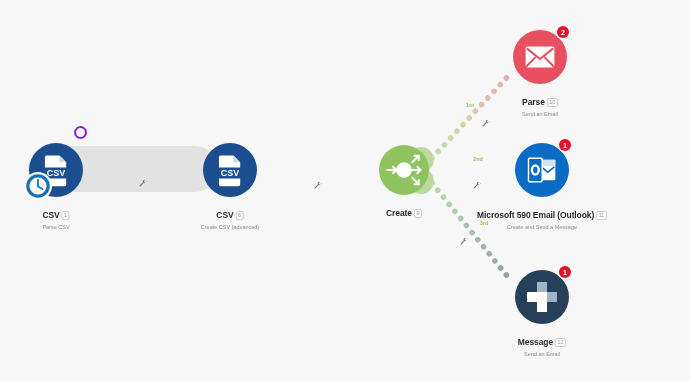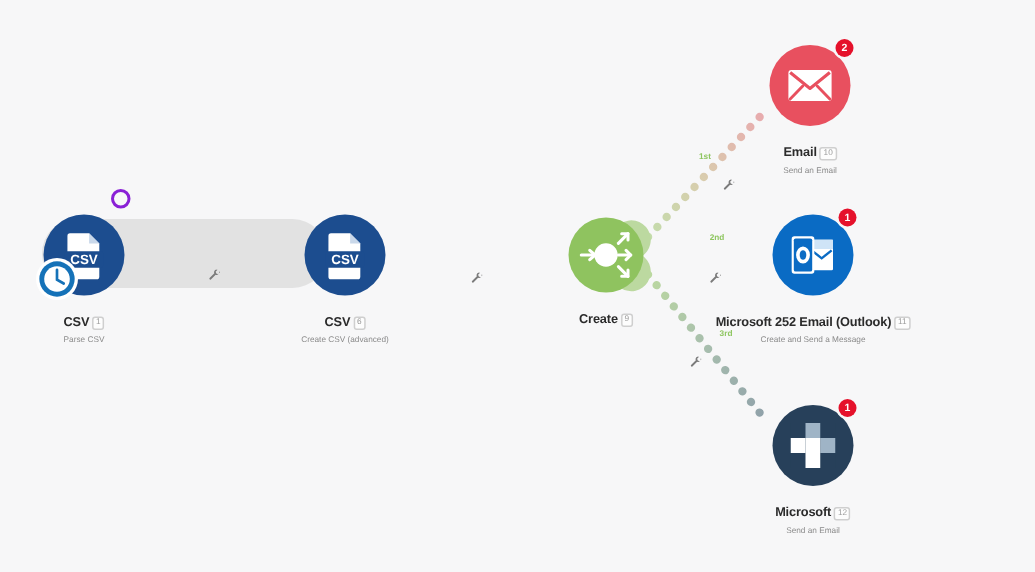--- a/index.html
+++ b/index.html
@@ -285,42 +285,42 @@
     <div class="ear right" style="background:#eeaab0;"></div>
     <div class="node-bulb" style="width:54px; height:54px; background:#e8505f;">
       <svg width="32" height="32" viewBox="0 0 40 32">
         <rect x="2" y="3" width="36" height="26" rx="2.5" fill="#ffffff"></rect>
         <path d="M3.5 5.2L20 18.5 36.5 5.2" stroke="#e8505f" stroke-width="2.6" fill="none" stroke-linejoin="round"></path>
         <path d="M3.5 27.2L14 16.5M36.5 27.2L26 16.5" stroke="#e8505f" stroke-width="2.4" fill="none" stroke-linecap="round"></path>
       </svg>
     </div>
     <div class="badge" style="left:17px; top:-31px;">2</div>
     <div class="node-label" style="top:34px;">
-      <span class="node-title">Email</span><span class="node-chip">10</span>
+      <span class="node-title">Parse</span><span class="node-chip">10</span>
       <div class="node-sub">Send an Email</div>
     </div>
   </div>
 
   <div class="node" style="left:542px; top:170px;">
     <div class="ear left" style="background:#8fb4d6;"></div>
     <div class="ear right" style="background:#8fb4d6;"></div>
     <div class="node-bulb" style="width:54px; height:54px; background:#0a6bc4;">
       <svg width="32" height="32" viewBox="0 0 36 32">
         <rect x="16" y="4.5" width="17" height="23" rx="1" fill="#ffffff"></rect>
         <rect x="16" y="4.5" width="17" height="7" fill="#cfe4f7"></rect>
         <path d="M17 12.5l7.5 6 7.5-6" stroke="#0a6bc4" stroke-width="1.8" fill="none"></path>
         <rect x="2" y="2" width="17" height="28" rx="2" fill="#ffffff"></rect>
         <rect x="3.6" y="3.6" width="13.8" height="24.8" rx="1.4" fill="#0a6bc4"></rect>
         <ellipse cx="10.5" cy="16" rx="5.2" ry="6.4" fill="#ffffff"></ellipse>
         <ellipse cx="10.5" cy="16" rx="2.5" ry="3.6" fill="#0a6bc4"></ellipse>
       </svg>
     </div>
     <div class="badge" style="left:17px; top:-31px;">1</div>
     <div class="node-label" style="top:34px;">
-      <span class="node-title">Microsoft 252 Email (Outlook)</span><span class="node-chip">11</span>
+      <span class="node-title">Microsoft 590 Email (Outlook)</span><span class="node-chip">11</span>
       <div class="node-sub">Create and Send a Message</div>
     </div>
   </div>
 
   <div class="node" style="left:542px; top:297px;">
     <div class="ear left" style="background:#8e9fa9; transform:translateY(-50%) rotate(48deg);"></div>
     <div class="ear right" style="background:#8e9fa9;"></div>
     <div class="node-bulb" style="width:54px; height:54px; background:#27405a;">
       <svg width="30" height="30" viewBox="0 0 30 30">
         <rect x="0" y="0" width="10" height="10" fill="#27405a"></rect>
@@ -329,18 +329,18 @@
         <rect x="0" y="10" width="10" height="10" fill="#ffffff"></rect>
         <rect x="10" y="10" width="10" height="10" fill="#ffffff"></rect>
         <rect x="20" y="10" width="10" height="10" fill="#9fb4c6"></rect>
         <rect x="0" y="20" width="10" height="10" fill="#27405a"></rect>
         <rect x="10" y="20" width="10" height="10" fill="#ffffff"></rect>
         <rect x="20" y="20" width="10" height="10" fill="#27405a"></rect>
       </svg>
     </div>
     <div class="badge" style="left:17px; top:-31px;">1</div>
     <div class="node-label" style="top:34px;">
-      <span class="node-title">Microsoft</span><span class="node-chip">12</span>
+      <span class="node-title">Message</span><span class="node-chip">12</span>
       <div class="node-sub">Send an Email</div>
     </div>
   </div>
 
 </div>
 
 </body></html>

